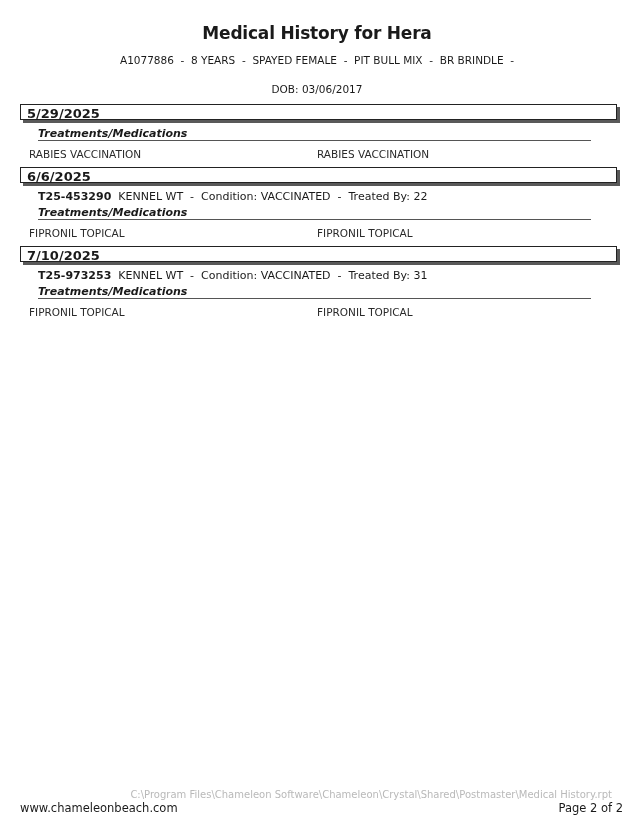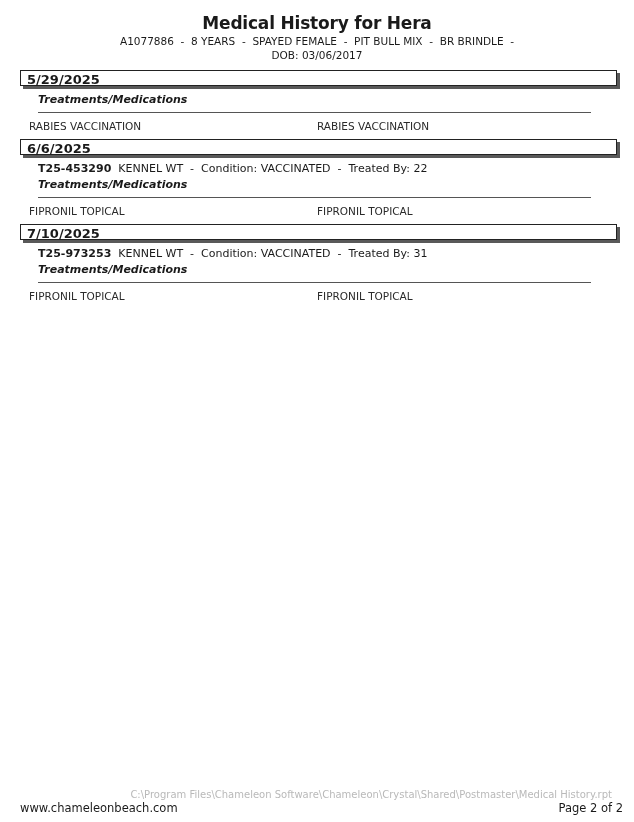--- a/index.html
+++ b/index.html
@@ -8,33 +8,33 @@
     width: 634px;
     height: 822px;
     background: #ffffff;
     font-family: "DejaVu Sans", "Liberation Sans", sans-serif;
     color: #1a1a1a;
     overflow: hidden;
   }
   
   .hdr { text-align: center; }
   .title {
-    margin: 1px;
+    margin: 11px;
     padding-top: 12px;
     font-size: 17px;
     font-weight: bold;
     letter-spacing: -0.2px;
   }
   .subtitle {
     margin-top: 2px;
     font-size: 10.5px;
     white-space: pre;
   }
   .dob {
-    margin-top: 2px;
+    margin-top: 17px;
     font-size: 10.5px;
     white-space: pre;
   }
   
   .sections {
     margin: 9px 0 0 20px;
     width: 597px;
   }
   .date-box {
     box-sizing: border-box;
@@ -50,21 +50,21 @@
     margin-bottom: 7px;
   }
   .treat-line {
     margin: 0 0 3px 18px;
     font-size: 11px;
     white-space: pre;
   }
   .treat-id { font-weight: bold; }
   .tm-heading {
     margin: 0 26px 7px 18px;
-    padding-bottom: 6px;
+    padding-bottom: 0;
     border-bottom: 1px solid #555555;
     font-size: 11px;
     font-weight: bold;
     font-style: italic;
   }
   .med-row {
     display: flex;
     margin: 0 0 7px 9px;
     font-size: 10.5px;
     color: #2a2a2a;

